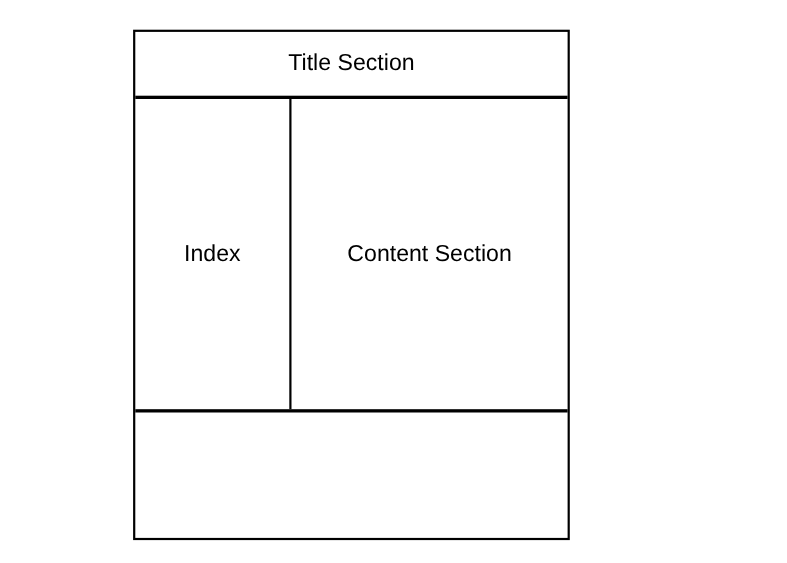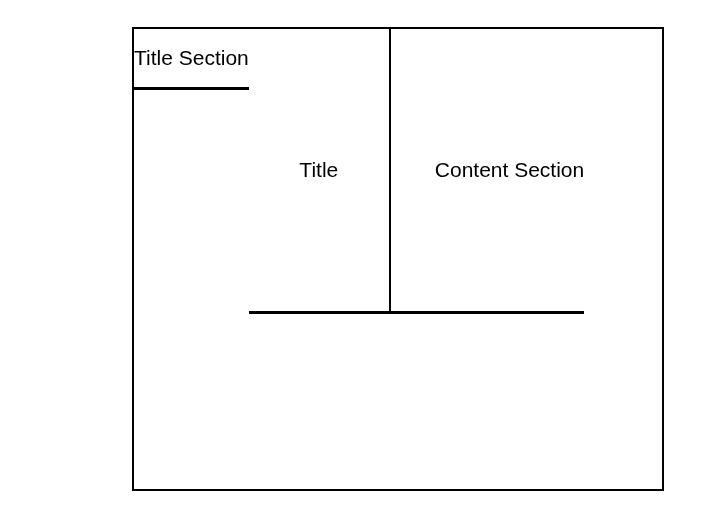--- a/index.html
+++ b/index.html
@@ -10,28 +10,28 @@
     width: 715px;
     height: 512px;
     background: #ffffff;
     font-family: "Liberation Sans", sans-serif;
     color: #000000;
     position: relative;
     overflow: hidden;
   }
   .diagram {
     position: absolute;
-    left: 132px;
+    left: 121px;
     top: 27px;
-    width: 532px;
+    width: 397px;
     height: 464px;
     box-sizing: border-box;
     border: 2px solid #000000;
     display: flex;
-    flex-direction: row;
+    flex-direction: column;
     background: #ffffff;
   }
   .row {
     box-sizing: border-box;
     display: flex;
     align-items: center;
     justify-content: center;
   }
   .label {
     font-size: 21px;
@@ -61,22 +61,21 @@
     border-right: 2px solid #000000;
     display: flex;
     flex-direction: column;
     align-items: center;
     justify-content: center;
   }
   .content-col {
     flex: 1;
     display: flex;
     align-items: center;
-    justify-content: flex-start;
-    padding-left: 44px;
+    justify-content: center;
   }
   .footer-row {
     flex: 1;
   }
   .label-line {
     display: block;
   }
 </style>
 </head>
 <body>
@@ -84,21 +83,21 @@
 <div class="diagram">
 
   <div class="row title-row">
     <span class="label">Title Section</span>
   </div>
 
 
   <div class="middle-row">
     <div class="index-col">
       <span class="label">
-        <span class="label-line">Title</span>
+        <span class="label-line">Index</span>
       </span>
     </div>
     <div class="content-col">
       <span class="label">Content Section</span>
     </div>
   </div>
 
 
 </div>
 

